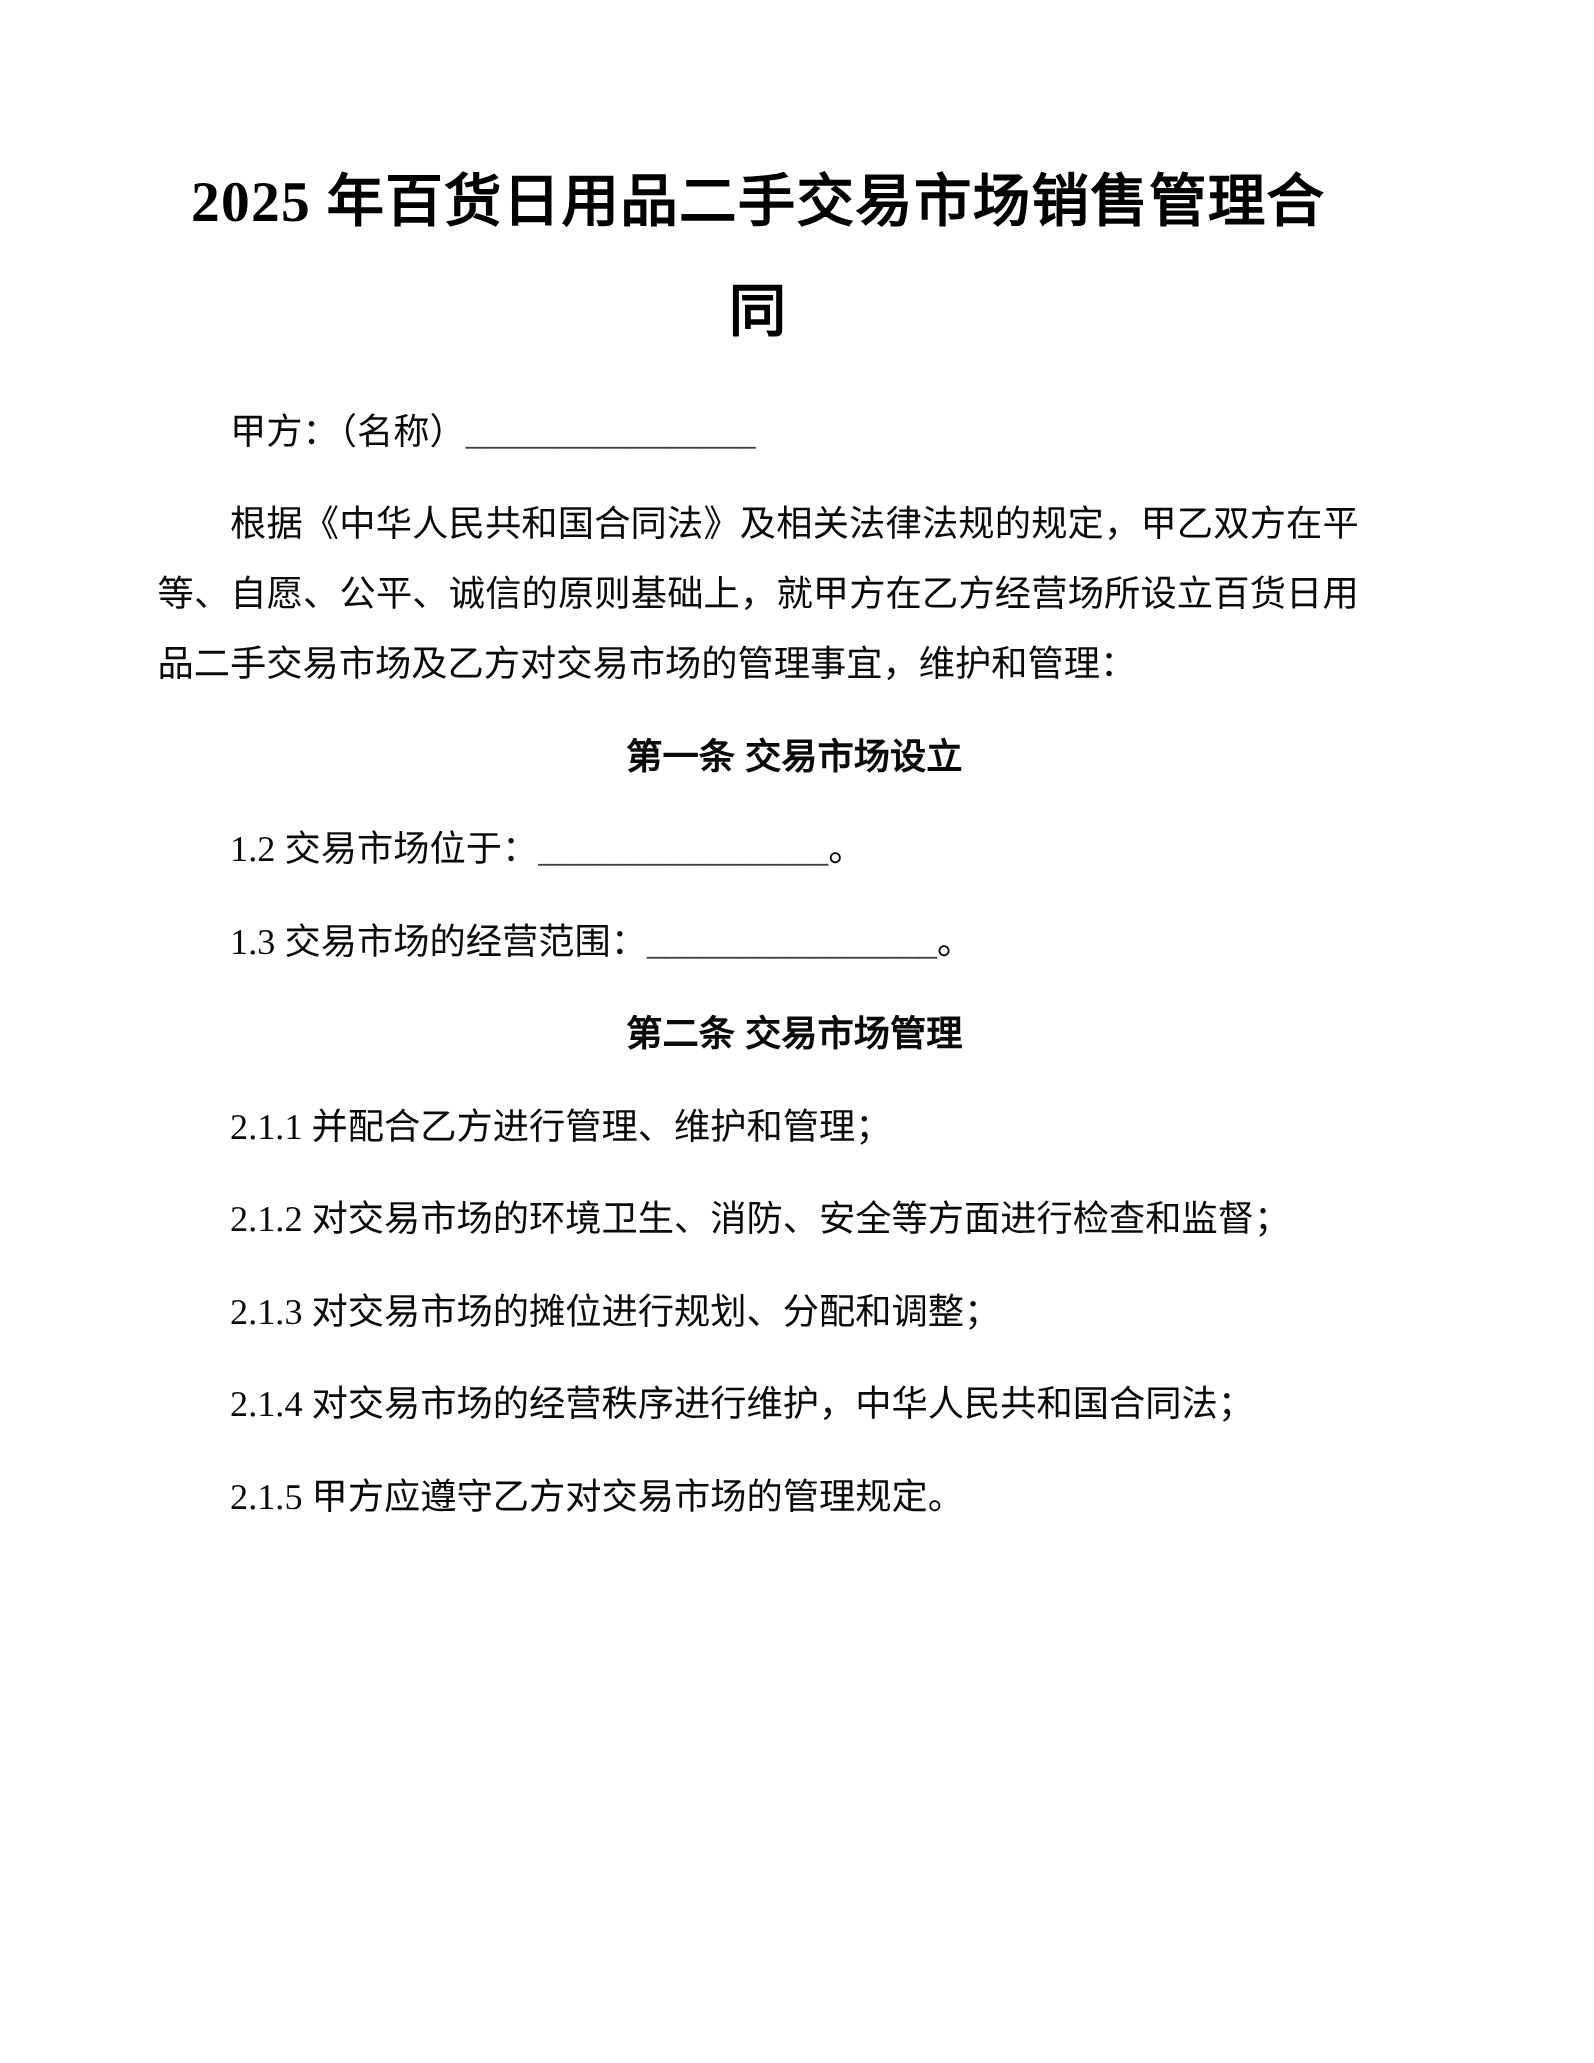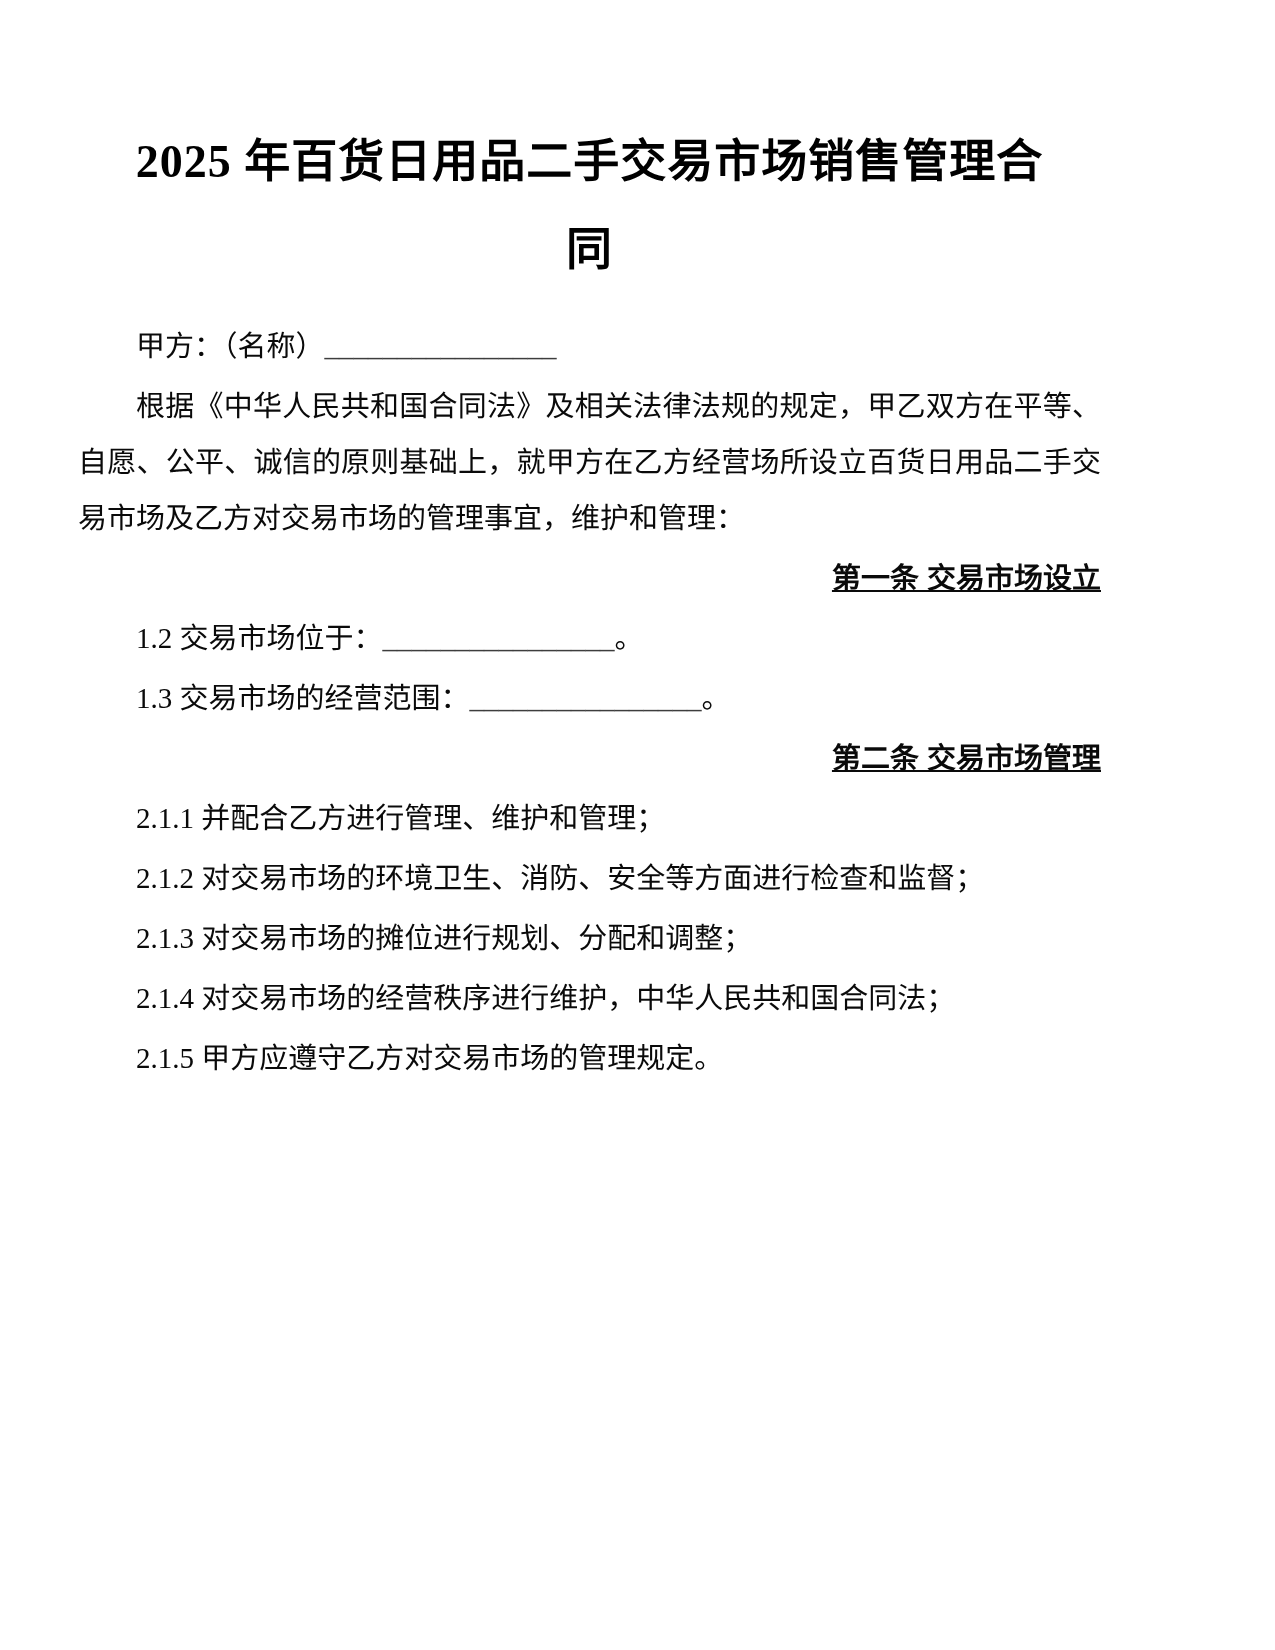--- a/index.html
+++ b/index.html
@@ -6,52 +6,51 @@
     margin: 0;
     padding: 0;
     background: #ffffff;
   }
   .page {
     position: relative;
     width: 1275px;
     height: 1650px;
     box-sizing: border-box;
     background: #ffffff;
-    padding: 118px 170px 0 74px;
+    padding: 118px 170px 0 108px;
     overflow: hidden;
     color: #0a0a0a;
   }
   .doc-title {
     margin: 0 0 24px 0;
     text-align: center;
     font-family: "Liberation Serif", "DejaVu Serif", serif;
     font-weight: 700;
     font-size: 46px;
     line-height: 88px;
     letter-spacing: 1px;
     color: #000000;
   }
   .doc-title .title-line { display: block; }
   .para {
-    margin: 4px;
+    margin: 18px;
     font-family: "Liberation Serif", "DejaVu Serif", serif;
     font-size: 29px;
     line-height: 56px;
     text-align: justify;
     text-justify: inter-character;
     text-indent: 58px;
     word-break: break-all;
     color: #0a0a0a;
   }
   .para.heading {
     font-family: "Liberation Sans", "DejaVu Sans", sans-serif;
     font-weight: 700;
-    text-align: right;
+    text-align: center;
     word-break: keep-all;
-    text-decoration: underline;
   }
   .blank {
     letter-spacing: 0;
     color: #3d3d3d;
     white-space: nowrap;
   }
   .suffix { color: #0a0a0a; }
 </style>
 </head>
 <body>

